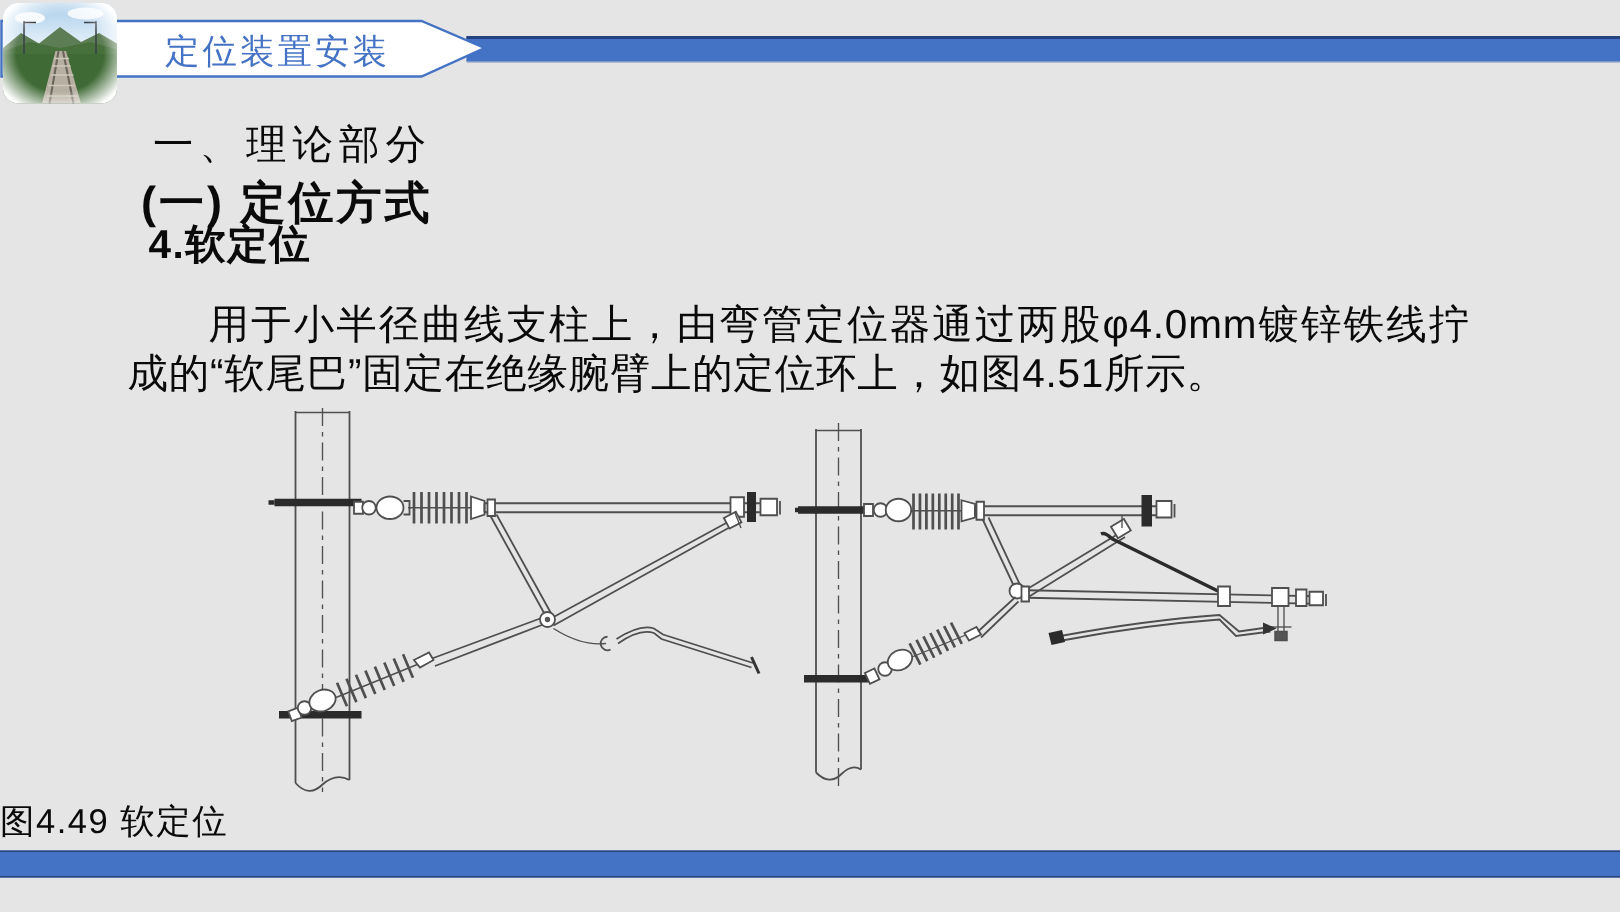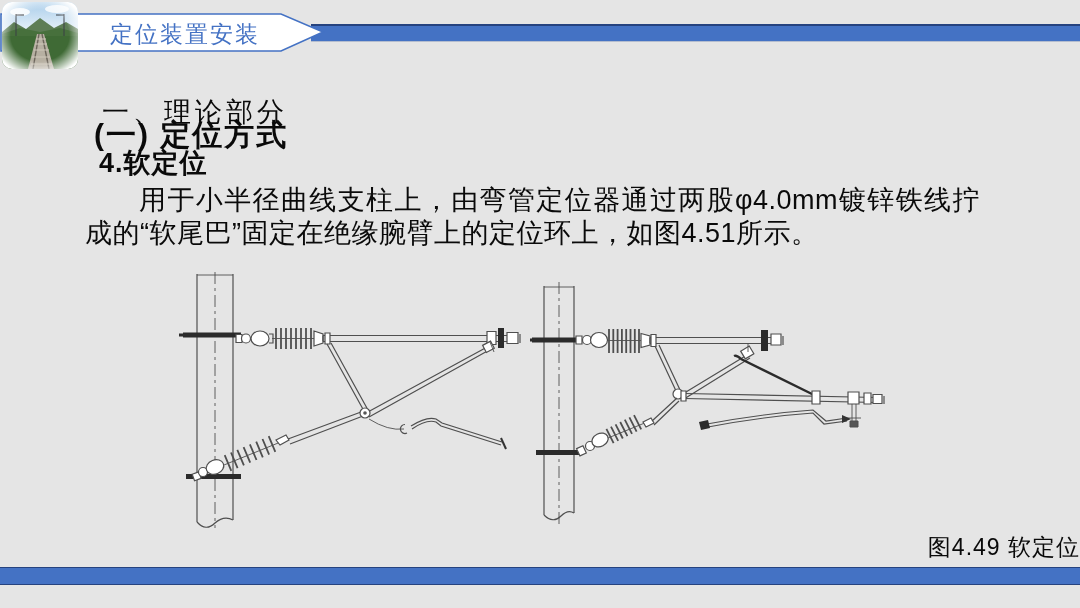--- a/index.html
+++ b/index.html
@@ -15,31 +15,31 @@
     box-shadow:0 1px 0 rgba(120,140,180,.45);
   }
   .banner-svg{position:absolute;left:0;top:12px;}
   .banner-title{
     position:absolute;left:60px;top:19px;width:250px;text-align:center;
     font-size:23px;letter-spacing:2px;color:var(--title-blue,#4472C4);font-weight:500;
     white-space:nowrap;
   }
   .logo{position:absolute;left:2px;top:2px;}
   
-  .h1{position:absolute;left:102px;top:78px;font-size:27px;letter-spacing:4px;font-weight:400;white-space:nowrap;margin-top:16px;}
+  .h1{position:absolute;left:102px;top:78px;font-size:27px;letter-spacing:4px;font-weight:400;white-space:nowrap;}
   .h2{position:absolute;left:94px;top:115px;font-size:30px;letter-spacing:2px;font-weight:700;white-space:nowrap;}
   .h3{position:absolute;left:99px;top:145px;font-size:27px;letter-spacing:1px;font-weight:700;white-space:nowrap;}
   .para{
-    position:absolute;left:85px;top:184px;width:895px;
+    position:absolute;left:85px;top:200px;width:895px;
     font-size:27px;line-height:33px;text-indent:2em;letter-spacing:.5px;text-align:justify;
   }
   
   .fig-left{position:absolute;left:150px;top:272px;}
   .fig-right{position:absolute;left:530px;top:272px;}
-  .caption{position:absolute;left:0;top:532px;width:1080px;text-align:right;font-size:23px;letter-spacing:1px;}
+  .caption{position:absolute;left:0;top:532px;width:1080px;text-align:left;font-size:23px;letter-spacing:1px;}
   
   .footer-bar{
     position:absolute;left:0;top:567px;width:1080px;height:16px;
     background:var(--accent-blue,#4472C4);
     border-top:1px solid var(--bar-border-dark,#26437F);
     border-bottom:1px solid var(--bar-border-dark,#26437F);
   }
   
   .dwg path,.dwg rect,.dwg circle,.dwg ellipse{vector-effect:non-scaling-stroke;}
   .ln{fill:none;stroke:var(--drawing-stroke,#4F4F4F);stroke-width:1.2;}

